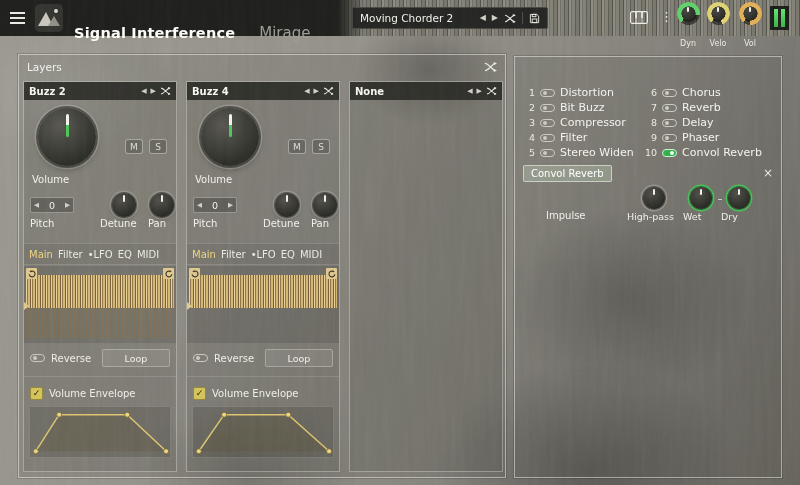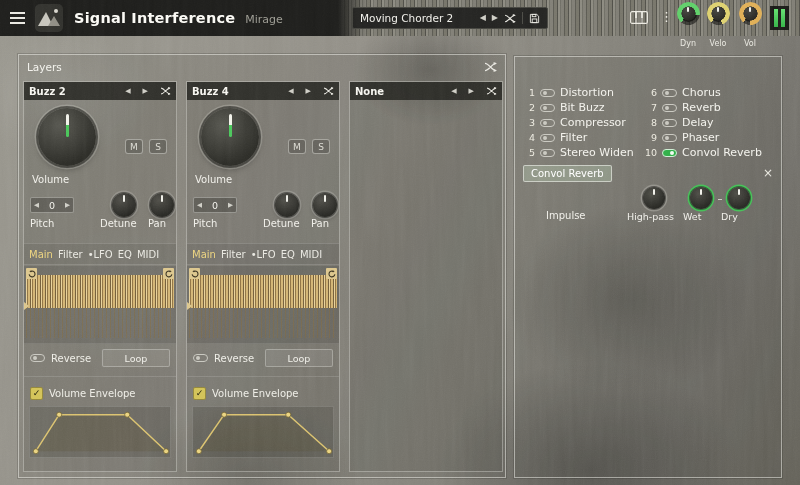--- a/index.html
+++ b/index.html
@@ -16,23 +16,23 @@
     linear-gradient(115deg,#98968d 0%,#928f87 38%,#85837b 62%,#72706a 85%,#636158 100%);}
 
 .topbar{position:absolute;left:0;top:0;right:0;height:36px;background:#1d1d1b;z-index:10}
 .streaks{position:absolute;left:338px;right:0;top:0;bottom:0;
   background:
    linear-gradient(90deg,#1d1d1b 0,rgba(29,29,27,0) 28px),
    repeating-linear-gradient(90deg,#8b897f 0 2px,#6e6d64 2px 3px,#7f7d74 3px 6px,#5b5a52 6px 7px,#767469 7px 10px,#504f48 10px 11px)}
 .hamburger{position:absolute;left:10px;top:12px;width:15px;display:flex;flex-direction:column;gap:3px;z-index:11;cursor:pointer}
 .hamburger i{height:2px;background:#e9e8e2;display:block}
 .logo{position:absolute;left:35px;top:4px;width:28px;height:28px;z-index:11}
-.brand{position:absolute;left:74px;top:0;height:36px;display:flex;align-items:baseline;padding-top:10px;z-index:11}
+.brand{position:absolute;left:74px;top:0;height:36px;display:flex;align-items:baseline;padding-top:24px;z-index:11}
 .title{font-size:14.5px;font-weight:bold;color:#fbfaf5;letter-spacing:.2px}
-.subtitle{margin-left:10px;font-size:11px;color:#9b9a91}
+.subtitle{margin-left:24px;font-size:15px;color:#9b9a91}
 .preset{position:absolute;left:352px;top:7px;width:196px;height:22px;background:#232321;border:1px solid #45453f;border-radius:2px;display:flex;align-items:center;padding:0 7px;gap:6px;z-index:11;cursor:pointer}
 .preset-name{flex:1;font-size:10.5px;color:#f0efe9;white-space:nowrap;overflow:hidden}
 .nav{font-size:8px;color:#cfcec6;cursor:pointer;line-height:1}
 .pdiv{width:1px;height:12px;background:#4a4a44}
 .kbicon{position:absolute;left:630px;top:11px;color:#eceae2;z-index:11;cursor:pointer;display:flex}
 .kebab{position:absolute;left:660px;top:9px;font-size:13px;color:#eceae2;z-index:11;cursor:pointer}
 .macro{position:absolute;top:3px;width:26px;text-align:center;z-index:11}
 .m1{left:675px}.m2{left:705px}.m3{left:737px}
 .mlabel{font-size:8px;color:#e8e7df;margin-top:17px}
 .mk{width:17px;height:17px;border-radius:50%;position:relative;background:radial-gradient(circle at 38% 32%,#44443f,#21211d 75%);margin:2px auto 0;cursor:pointer}
@@ -45,21 +45,21 @@
 .meter i{width:4px;height:18px;background:linear-gradient(180deg,#64e070,#35b447)}
 
 .panel{position:absolute;border:1px solid rgba(243,243,237,.5);background:rgba(62,62,56,.14);box-shadow:0 0 0 1px rgba(35,35,31,.2);z-index:5}
 .layers{left:18px;top:54px;width:488px;height:424px}
 .effects{left:514px;top:56px;width:268px;height:422px}
 .phead{position:absolute;left:0;top:0;right:0;height:24px;display:flex;align-items:center;justify-content:space-between;padding:0 8px;font-size:10.5px;color:#f4f3ed}
 .shuffle{color:#e8e7e0;display:inline-flex;cursor:pointer}
 
 .lcol{position:absolute;top:26px;bottom:5px;width:154px;border:1px solid rgba(243,243,237,.35);background:rgba(52,52,47,.13)}
 .c1{left:4px}.c2{left:167px}.c3{left:330px}
-.lhead{position:absolute;left:0;top:0;right:0;height:18px;background:rgba(40,40,36,.9);display:flex;align-items:center;gap:12px;padding:0 5px;cursor:pointer}
+.lhead{position:absolute;left:0;top:0;right:0;height:18px;background:rgba(40,40,36,.9);display:flex;align-items:center;gap:4px;padding:0 5px;cursor:pointer}
 .lname{flex:1;font-size:10px;font-weight:bold;color:#f6f5ef;white-space:nowrap}
 .lhead .nav{font-size:7px}
 .bigknob{position:absolute;left:14px;top:26px;width:58px;height:58px;border-radius:50%;cursor:pointer;
   background:radial-gradient(circle at 38% 30%,#56564f,#2b2b26 72%);
   box-shadow:0 0 0 2px rgba(22,22,19,.55),0 0 0 3.5px rgba(240,240,233,.22),0 3px 7px rgba(0,0,0,.35)}
 .bigknob::after{content:"";position:absolute;left:calc(50% - 1.5px);top:6px;width:3px;height:23px;border-radius:1.5px;
   background:linear-gradient(180deg,#f2f2ea 0%,#f2f2ea 48%,#49c659 48%,#49c659 100%)}
 .ms{position:absolute;left:101px;top:57px;display:flex;gap:6px}
 .msb{width:18px;height:15px;border:1px solid rgba(225,225,218,.5);border-radius:3px;background:rgba(35,35,31,.25);color:#dcdbd3;font-size:9px;display:flex;align-items:center;justify-content:center;cursor:pointer}
 .lbl{position:absolute;font-size:10px;color:#f0efe9;white-space:nowrap}

